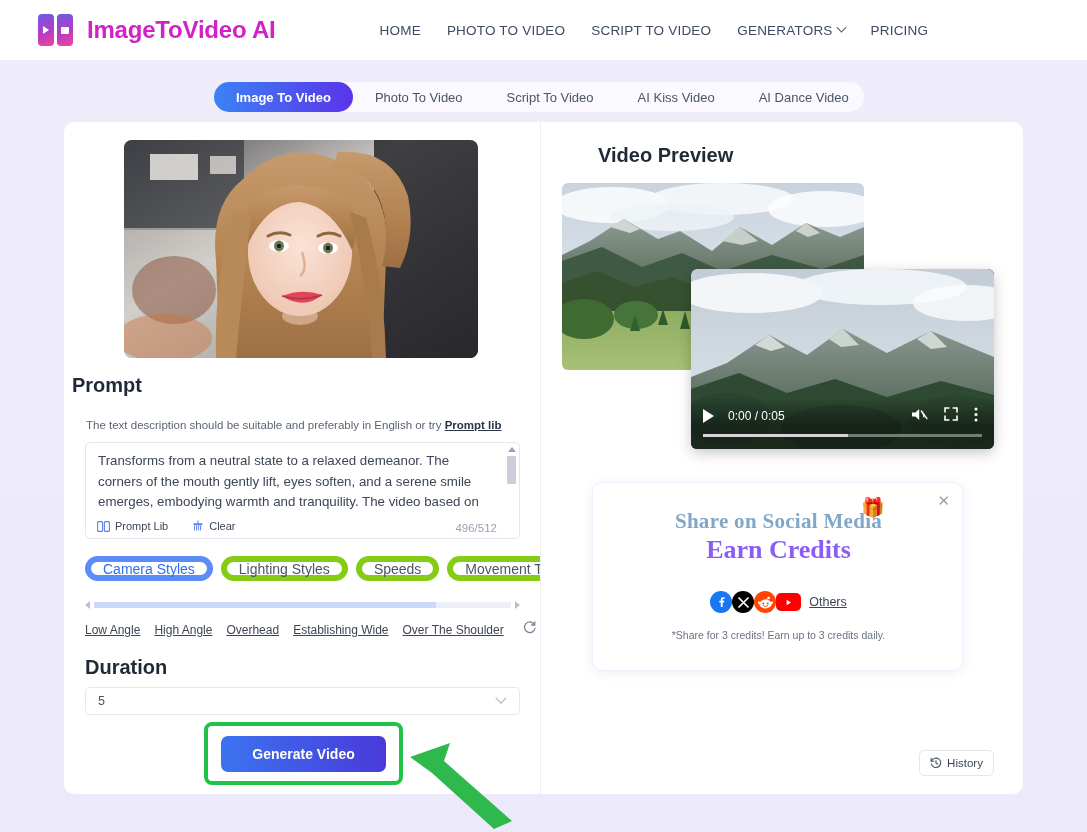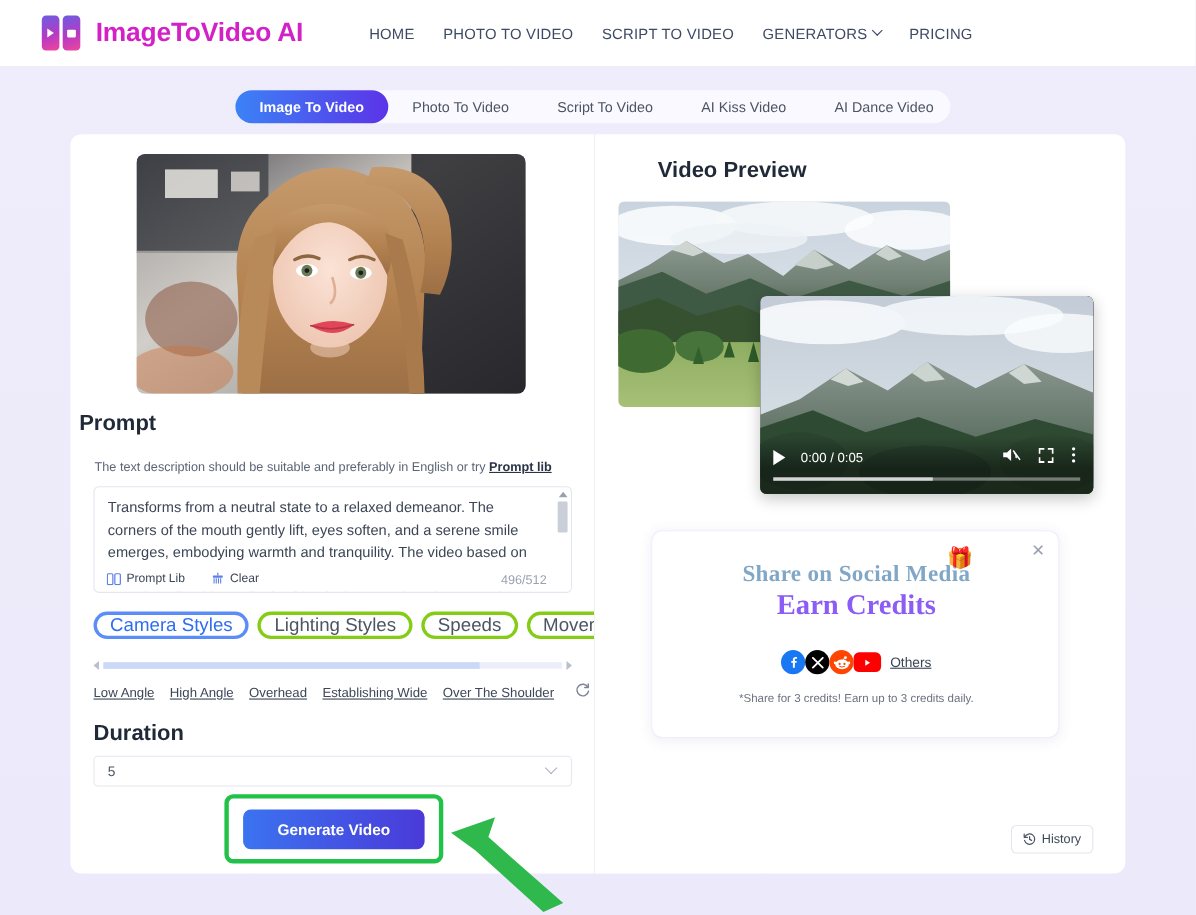--- a/index.html
+++ b/index.html
@@ -24,21 +24,21 @@
     display:flex; align-items:center; justify-content:center;
   }
   .logo-tile .tri {
     width:0;height:0;border-left:6px solid #fff;border-top:4px solid transparent;border-bottom:4px solid transparent;
   }
   .logo-tile .sq { width:8px;height:7px;background:#fff;border-radius:1px; }
   .brand-name {
     margin-left:14px; font-size:24px; font-weight:700;
     color:#d221c7; letter-spacing:-0.2px;
   }
-  .nav { display:flex; align-items:center; gap:26px; margin-left:60px; }
+  .nav { display:flex; align-items:center; gap:26px; margin-left:104px; }
   .nav-item {
     font-size:13.5px; color:#3e4a63; letter-spacing:0.2px; cursor:pointer;
     display:flex; align-items:center; gap:5px; white-space:nowrap;
   }
   .chev { width:7px;height:7px;border-right:1.6px solid #3e4a63;border-bottom:1.6px solid #3e4a63;transform:rotate(45deg) translate(-2px,-2px); }
 
   
   .tabbar {
     position:absolute; left:214px; top:82px; height:30px;
     background:#faf9ff; border-radius:16px; display:flex; align-items:center;
@@ -95,22 +95,22 @@
   .ta-tools {
     position:absolute; left:1px; bottom:1px; width:433px; height:22px;
     background:#fff; display:flex; align-items:center; padding-left:10px; gap:24px;
   }
   .ta-tool { display:flex; align-items:center; gap:5px; font-size:11px; color:#3c4656; cursor:pointer; }
   .count { position:absolute; right:22px; bottom:4px; font-size:11.5px; color:#9aa2b1; }
 
   
   .chips { position:absolute; left:21px; top:434px; width:440px; height:25px; display:flex; gap:8px; }
   .chip {
-    height:25px; border:3px solid #84cc16; border-radius:13px; padding:0 12px;
-    font-size:17px; color:#4b5563; display:flex; align-items:center; cursor:pointer; white-space:nowrap;
+    height:25px; border:6px solid #84cc16; border-radius:13px; padding:0 12px;
+    font-size:14px; color:#4b5563; display:flex; align-items:center; cursor:pointer; white-space:nowrap;
     background:#fff;
   }
   .chip.active { border-color:#5b8cf7; color:#2f6df0; }
   .chip.clip { width:18px; padding:0; overflow:hidden; }
 
   .scrollrow { position:absolute; left:21px; top:478px; width:435px; height:9px; display:flex; align-items:center; }
   .scrollrow .la { width:0;height:0;border-top:4px solid transparent;border-bottom:4px solid transparent;border-right:5px solid #b9c0cd; }
   .scrollrow .track { flex:1; height:6px; background:#eceffb; margin:0 4px; }
   .scrollrow .track .bar { width:82%; height:6px; background:#ccd8f8; }
   .scrollrow .ra { width:0;height:0;border-top:4px solid transparent;border-bottom:4px solid transparent;border-left:5px solid #b9c0cd; }

